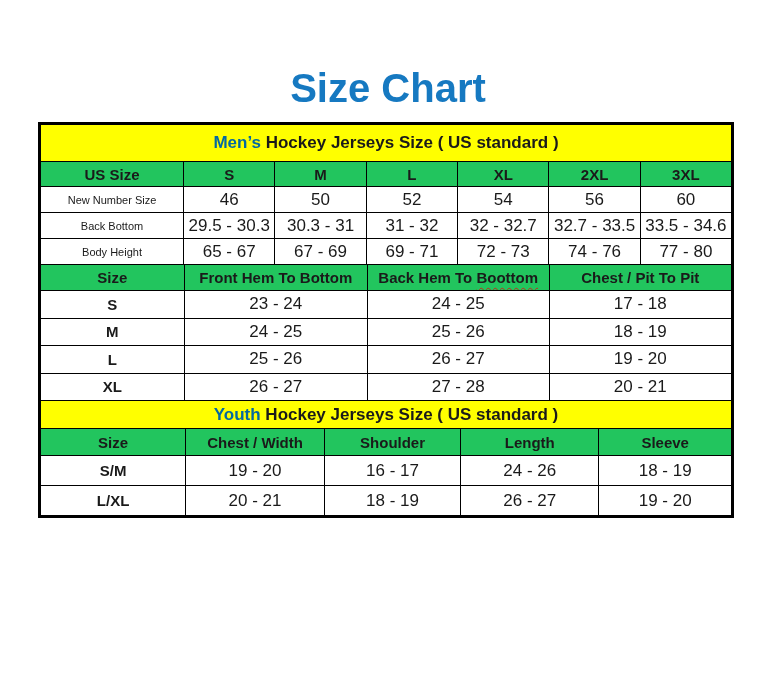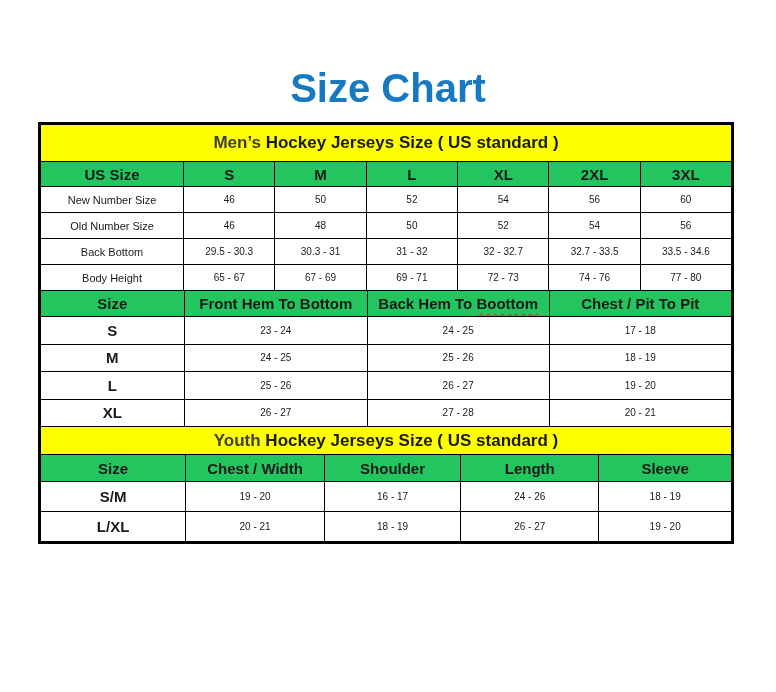--- a/index.html
+++ b/index.html
@@ -9,25 +9,25 @@
          color:#1679c1;font-size:40px;font-weight:bold;letter-spacing:0px;}
   .chart-wrap{position:absolute;left:38px;top:122px;width:692px;border:2px solid #000;background:#fff;}
   table.size-table{width:100%;border-collapse:collapse;table-layout:fixed;}
   table.size-table + table.size-table{margin-top:-1px;}
   .size-table td,.size-table th{border:1.5px solid #000;text-align:center;vertical-align:middle;
          padding:0 2px;color:#1a1a1a;overflow:hidden;white-space:nowrap;}
   
   .band-cell{background:#ffff00;font-weight:bold;font-size:17px;color:#111;}
   .band-tall .band-cell{height:36px;}
   .band-short .band-cell{height:27px;}
-  .accent{color:#404040;}
+  .accent{color:#0369a1;}
   
   .head-row th{font-weight:bold;font-size:15px;background:#22c55e;}
   
-  .data-cell{font-size:10px;font-weight:normal;}
+  .data-cell{font-size:17px;font-weight:normal;}
   .rlabel{font-size:11px;font-weight:normal;}
   .rlabel-bold{font-size:15px;font-weight:bold;}
   .t-mens .head-row th{height:24px;}
   .t-mens .data-row td{height:25px;}
   .t-womens .head-row th{height:25px;}
   .t-womens .data-row td{height:26.5px;}
   .t-youth .head-row th{height:26px;}
   .t-youth .data-row td{height:29px;}
   .wavy{text-decoration-line:underline;text-decoration-style:wavy;
         text-decoration-color:#c22a1c;text-decoration-thickness:1px;text-underline-offset:4px;}
@@ -65,29 +65,20 @@
           <th>3XL</th>
         </tr>
         <tr class="data-row">
           <td class="rlabel">New Number Size</td>
           <td class="data-cell">46</td>
           <td class="data-cell">50</td>
           <td class="data-cell">52</td>
           <td class="data-cell">54</td>
           <td class="data-cell">56</td>
           <td class="data-cell">60</td>
-        </tr>
-        <tr class="data-row">
-          <td class="rlabel">Old Number Size</td>
-          <td class="data-cell">46</td>
-          <td class="data-cell">48</td>
-          <td class="data-cell">50</td>
-          <td class="data-cell">52</td>
-          <td class="data-cell">54</td>
-          <td class="data-cell">56</td>
         </tr>
         <tr class="data-row">
           <td class="rlabel">Back Bottom</td>
           <td class="data-cell">29.5 - 30.3</td>
           <td class="data-cell">30.3 - 31</td>
           <td class="data-cell">31 - 32</td>
           <td class="data-cell">32 - 32.7</td>
           <td class="data-cell">32.7 - 33.5</td>
           <td class="data-cell">33.5 - 34.6</td>
         </tr>

